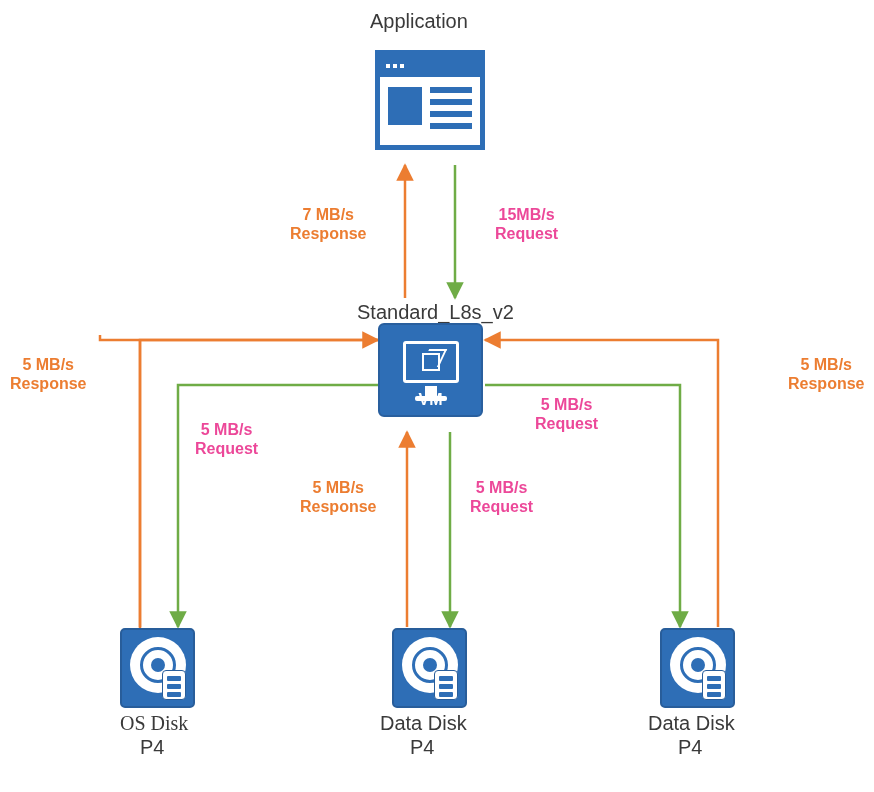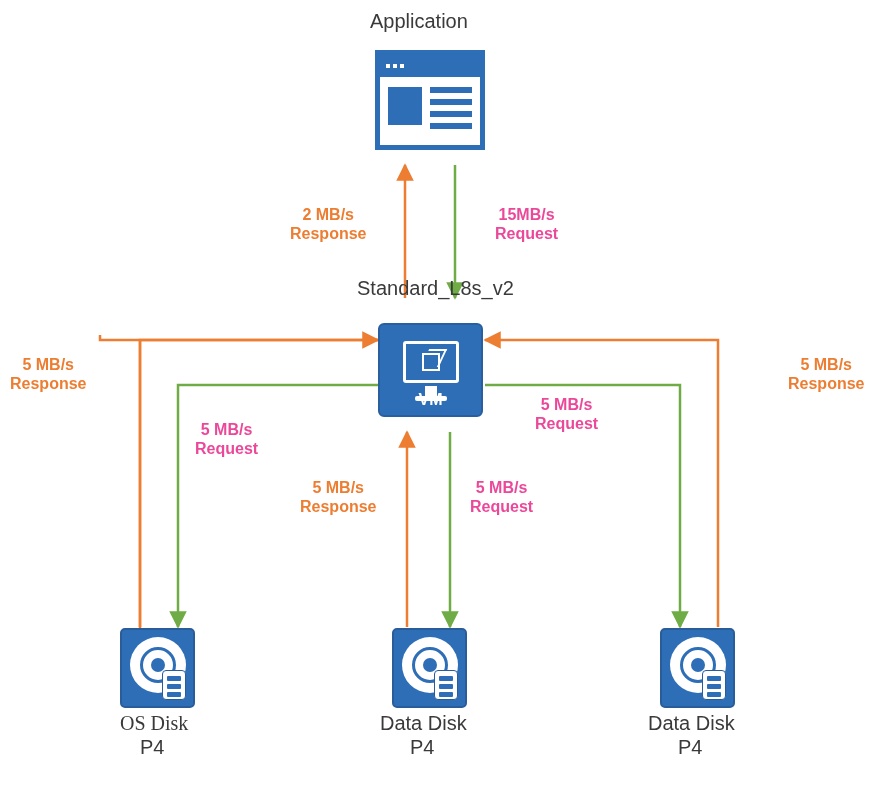--- a/index.html
+++ b/index.html
@@ -242,26 +242,26 @@
     <div class="block"></div>
     <div class="lines">
         <div></div>
         <div></div>
         <div></div>
         <div></div>
       </div>
   </div>
 </div>
 
-<div class="edge-label orange" style="left:290px; top:205px; white-space:pre;">2 MB/s
+<div class="edge-label orange" style="left:290px; top:205px; white-space:pre;">7 MB/s
 Response</div>
 <div class="edge-label green" style="left:495px; top:205px; white-space:pre;">15MB/s
 Request</div>
 
-<div class="node-label" style="left:357px; top:277px;">Standard_L8s_v2</div>
+<div class="node-label" style="left:357px; top:301px;">Standard_L8s_v2</div>
 
 <div class="vm-box" style="left:378px; top:323px;">
   <div class="screen">
       <div class="cube"></div>
     </div>
   <div class="stand"></div>
   <div class="base"></div>
   <div class="vm-text">VM</div>
 </div>
 

